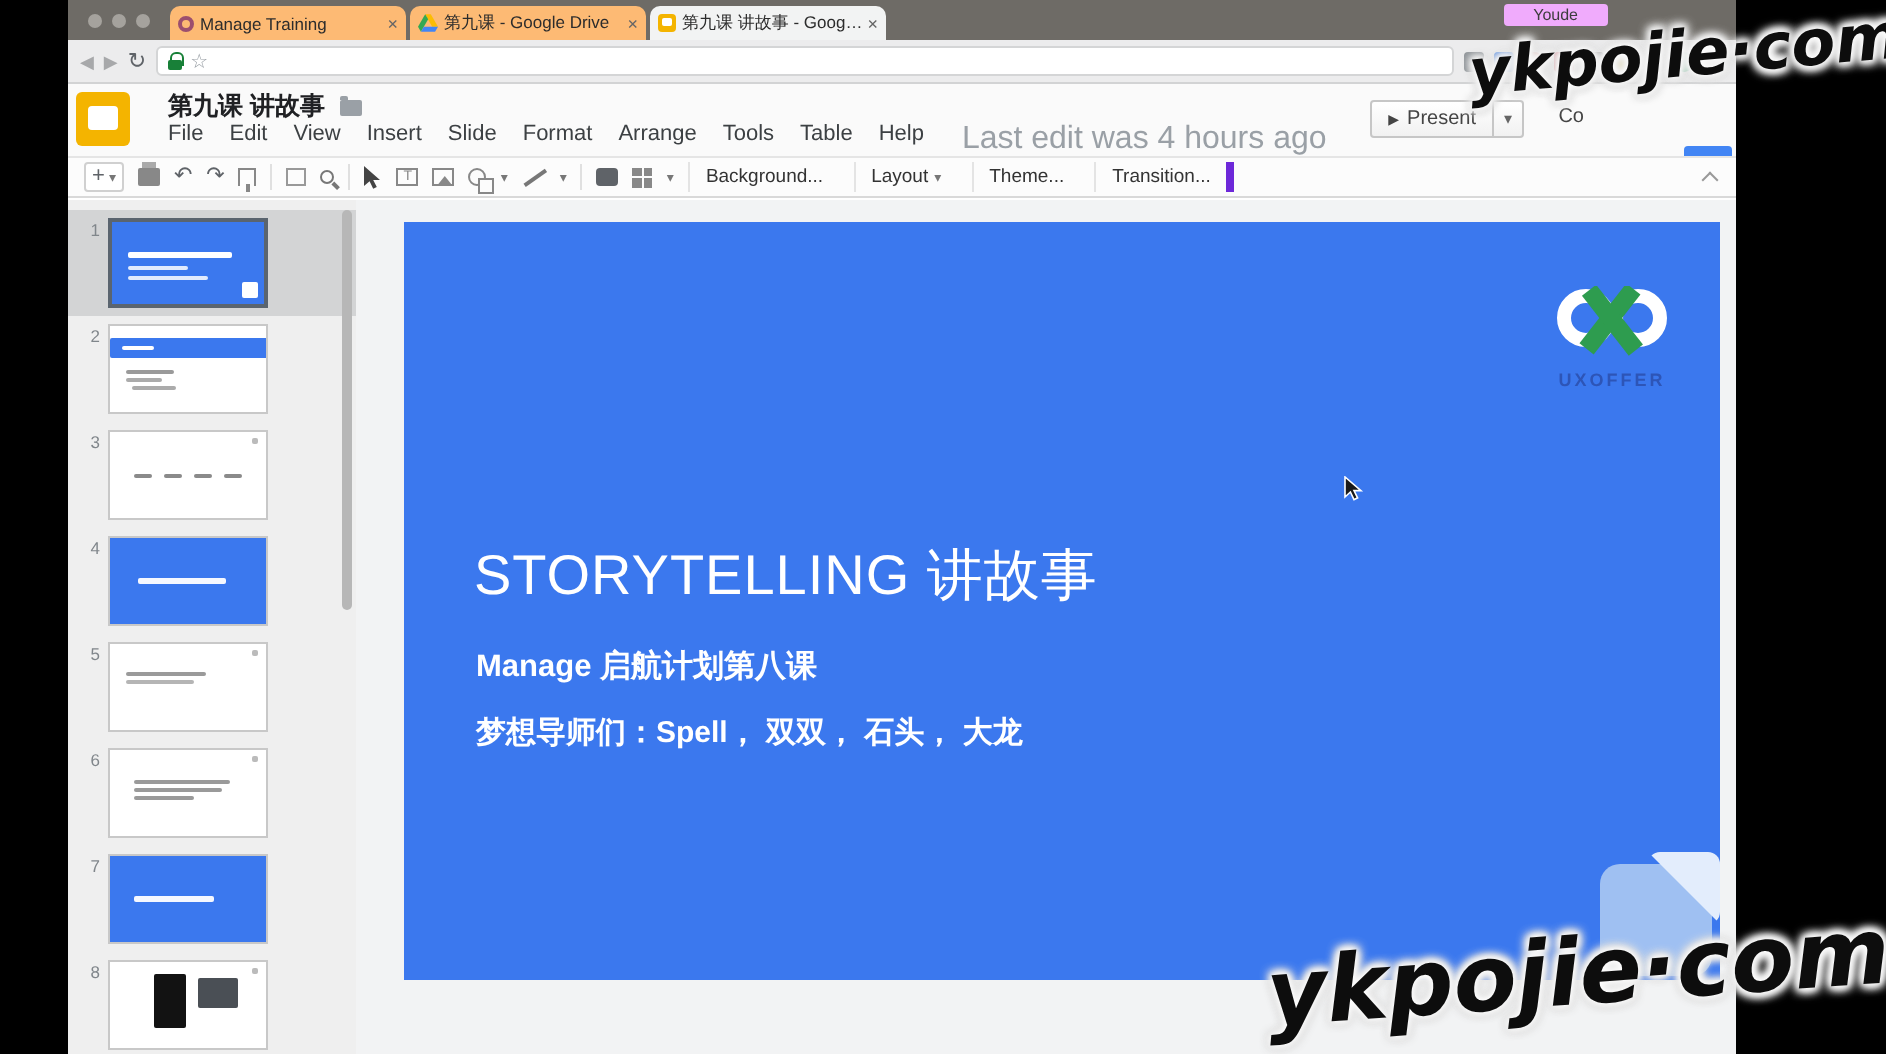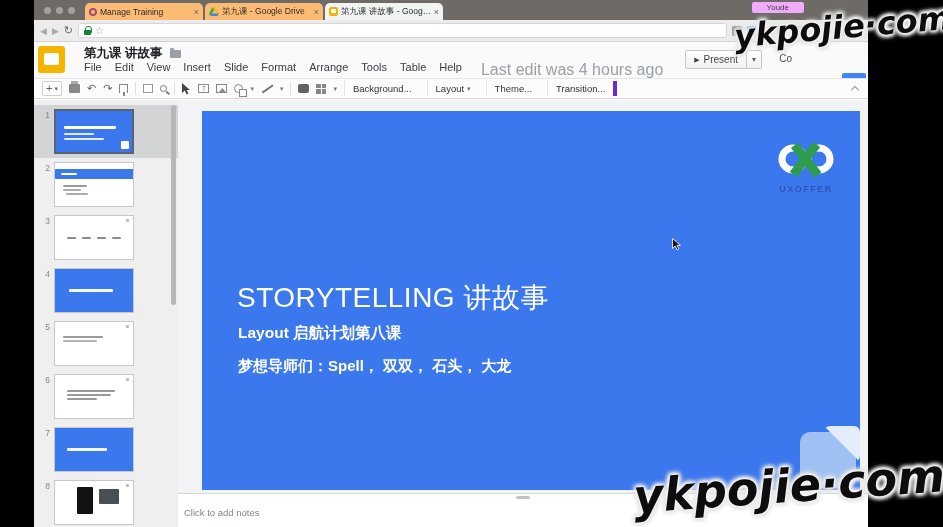--- a/index.html
+++ b/index.html
@@ -96,21 +96,21 @@
   .thumb { width:80px; height:45px; background:#fff; border:1px solid #c8c8c8; position:relative; overflow:hidden; }
   .fs-item.selected .thumb { border:2px solid #5a646f; }
   .thumb.blue { background:#3b78ee; }
   .ml { position:absolute; border-radius:1px; }
   .fs-scroll { position:absolute; right:2px; top:5px; width:5px; height:200px; background:#b7b7b7; border-radius:3px; }
 
   .canvas { flex:1; position:relative; background:#f2f3f4; }
 
   
   .slide { position:absolute; left:24px; top:11px; width:658px; height:379px; background:#3b78ee;padding-left:43px; }
-  .s-title { position:absolute; left:35px; top:168px; font-size:28px; letter-spacing:.5px; color:#fff; white-space:nowrap; }
+  .s-title { position:absolute; left:35px; top:158px; font-size:28px; letter-spacing:.5px; color:#fff; white-space:nowrap; }
   .s-sub { position:absolute; left:36px; top:212px; font-size:15.5px; font-weight:bold; color:#fff; white-space:nowrap; }
   .s-mentors { position:absolute; left:36px; top:246px; font-size:15px; font-weight:bold; color:#fff; white-space:nowrap; }
   .s-logo { position:absolute; right:16px; top:32px; width:76px; text-align:center; }
   .s-logo-text { font-size:9px; letter-spacing:1.5px; color:#2b4fae; font-weight:bold; opacity:.85; margin-top:1px; }
   .fold { position:absolute; right:2px; bottom:2px; width:58px; height:62px; }
   .fold .big { position:absolute; left:0; bottom:0; width:56px; height:56px; background:#9fc0f2; border-radius:10px; }
   .fold .pale { position:absolute; right:-2px; top:0; width:36px; height:36px; background:#e3edfc; border-radius:6px;
                 clip-path:polygon(0 0,100% 0,100% 100%); }
   .cursor { position:absolute; left:470px; top:127px; }
 
@@ -339,35 +339,31 @@
           <div class="s-logo">
             <svg width="58" height="36" viewBox="0 0 58 36">
               <circle cx="16" cy="16" r="11" fill="none" stroke="#ffffff" stroke-width="7"></circle>
               <circle cx="42" cy="16" r="11" fill="none" stroke="#ffffff" stroke-width="7"></circle>
               <rect x="24" y="-2" width="9" height="38" fill="#2e9c4f" transform="rotate(38 29 16)"></rect>
               <rect x="24" y="-2" width="9" height="38" fill="#2e9c4f" transform="rotate(-38 29 16)"></rect>
             </svg>
             <div class="s-logo-text">UXOFFER</div>
           </div>
           <div class="s-title">STORYTELLING 讲故事</div>
-          <div class="s-sub">Layout 启航计划第八课</div>
+          <div class="s-sub">Manage 启航计划第八课</div>
           <div class="s-mentors">梦想导师们：Spell， 双双， 石头， 大龙</div>
           <div class="fold">
             <div class="big"></div>
             <div class="pale"></div>
           </div>
           <svg class="cursor" width="10" height="13" viewBox="0 0 10 13">
             <polygon points="0.5,0.5 0.5,10.5 3.2,8 5,11.8 6.8,10.9 5,7.3 8.5,7.3" fill="#1a1a1a" stroke="#fff" stroke-width="0.8"></polygon>
           </svg>
         </div>
 
-        <div class="notes">
-          <span class="notes-handle"></span>
-          <span class="notes-text">Click to add notes</span>
-        </div>
       </div>
     </div>
 
     <span class="profile-chip">Youde</span>
   </div>
 
   <div class="wm wm-top">ykpojie·com</div>
   <div class="wm wm-bottom">ykpojie·com</div>
 </div>
 

